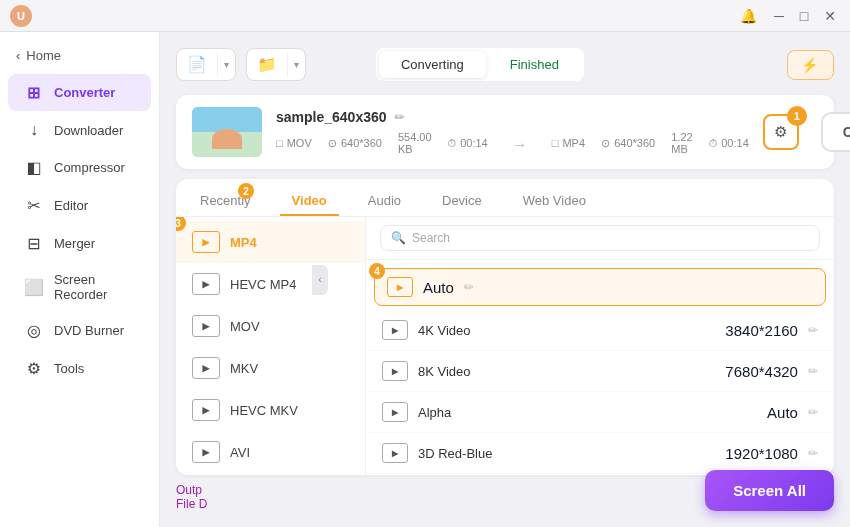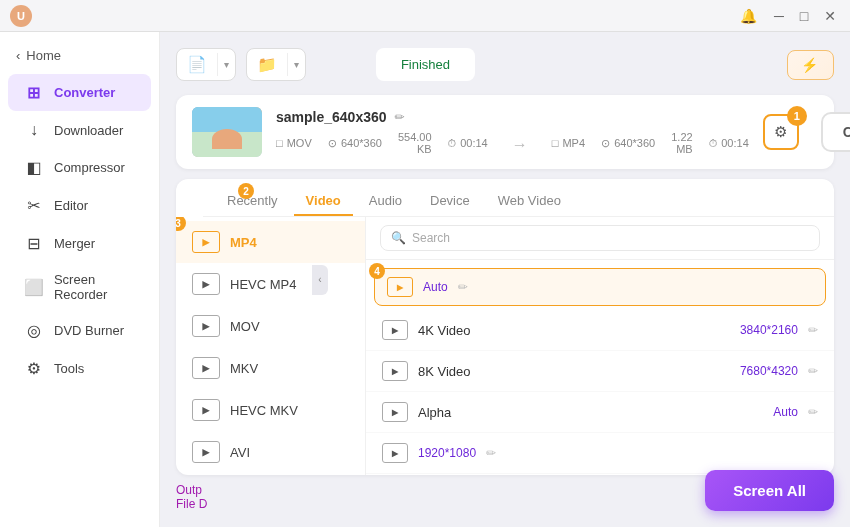--- a/index.html
+++ b/index.html
@@ -218,21 +218,21 @@
     .file-thumb-scene::after {
       content: '';
       position: absolute;
       bottom: 8px;
       left: 20px;
       width: 30px;
       height: 20px;
       background: #e8a87c;
       border-radius: 50% 50% 0 0;
     }
-    .file-info { flex: 1; text-align: right; }
+    .file-info { flex: 1; }
     .file-name-row {
       display: flex;
       align-items: center;
       gap: 8px;
       margin-bottom: 6px;
     }
     .file-name {
       font-size: 14px;
       font-weight: 600;
       color: #333;
@@ -298,24 +298,23 @@
       display: flex;
       flex: 1;
       overflow: hidden;
       box-shadow: 0 1px 4px rgba(0,0,0,0.06);
     }
 
     
     .format-tabs {
       display: flex;
       align-items: center;
-      gap: 4px;
+      gap: 17px;
       padding: 8px 12px 0;
       border-bottom: 1px solid #f0f0f0;
-      margin-left: 27px;
     }
     .format-tab {
       padding: 6px 12px;
       border-radius: 8px 8px 0 0;
       border: none;
       background: transparent;
       font-size: 13px;
       color: #888;
       cursor: pointer;
       border-bottom: 2px solid transparent;
@@ -421,21 +420,21 @@
       font-weight: bold;
       color: #555;
       flex-shrink: 0;
       margin-right: 10px;
     }
     .quality-item.active .quality-item-icon {
       border-color: #f5a020;
       color: #f5a020;
     }
     .quality-name { flex: 1; font-weight: 500; color: #333; }
-    .quality-resolution { color: #6d28d9; font-size: 12px; margin-right: 10px; }
+    .quality-resolution { color: #0f172a; font-size: 15px; margin-right: 10px; }
     .quality-edit { font-size: 12px; color: #bbb; cursor: pointer; }
 
     
     .start-all-btn {
       position: absolute;
       bottom: 16px;
       right: 16px;
       background: linear-gradient(135deg, #a855f7, #7c3aed);
       color: white;
       border: none;
@@ -537,20 +536,21 @@
         <div class="toolbar-btn-with-arrow">
           <span class="main-part">📄</span>
           <span class="arrow-part">▾</span>
         </div>
         <div class="toolbar-btn-with-arrow">
           <span class="main-part">📁</span>
           <span class="arrow-part">▾</span>
         </div>
 
         <div class="tab-group">
+          <button class="tab-btn active">Converting</button>
           <button class="tab-btn">Finished</button>
         </div>
 
         <button class="high-speed-btn">
           <span class="lightning-icon">⚡</span>
         </button>
       </div>
 
       <div class="file-row">
         <div class="file-thumb">
@@ -688,20 +688,21 @@
                   <div class="quality-item" style="position: relative;">
 
     <div class="quality-item-icon">▶</div>
     <span class="quality-name">Alpha</span>
     <span class="quality-resolution">Auto</span>
     <span class="quality-edit">✏</span>
   </div>
                   <div class="quality-item" style="position: relative;">
 
     <div class="quality-item-icon">▶</div>
+    <span class="quality-name">3D Red-Blue</span>
     <span class="quality-resolution">1920*1080</span>
     <span class="quality-edit">✏</span>
   </div>
                   <div class="quality-item" style="position: relative;">
     
     
     
     
     
   </div>

